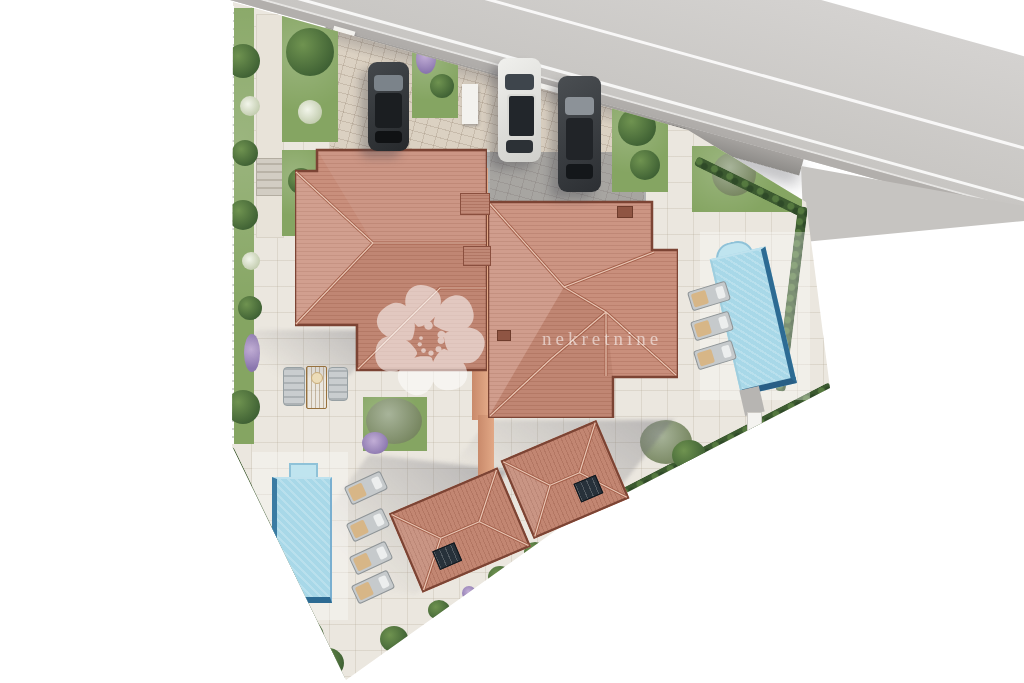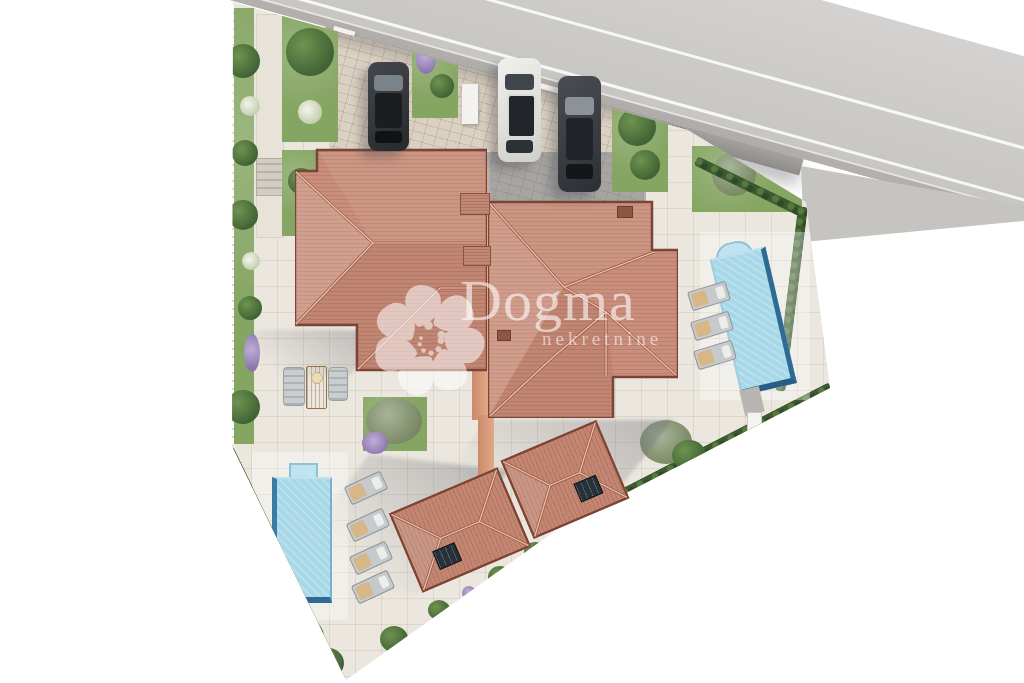--- a/index.html
+++ b/index.html
@@ -310,17 +310,16 @@
         <circle cx="0" cy="-12" r="3.4"></circle>
         <circle cx="8" cy="-8" r="3.0" transform="rotate(20)"></circle>
         <circle cx="10" cy="0" r="2.7"></circle>
         <circle cx="8" cy="7" r="2.4"></circle>
         <circle cx="2" cy="10" r="2.1"></circle>
         <circle cx="-4" cy="8" r="1.9"></circle>
         <circle cx="-7" cy="3" r="1.7"></circle>
         <circle cx="-6" cy="-2" r="1.5"></circle>
       </g>
     </svg>
-    <div class="wm-brand">Dogma</div>
     <div class="wm-sub">nekretnine</div>
   </div>
 
 </div>
 
 </body></html>

